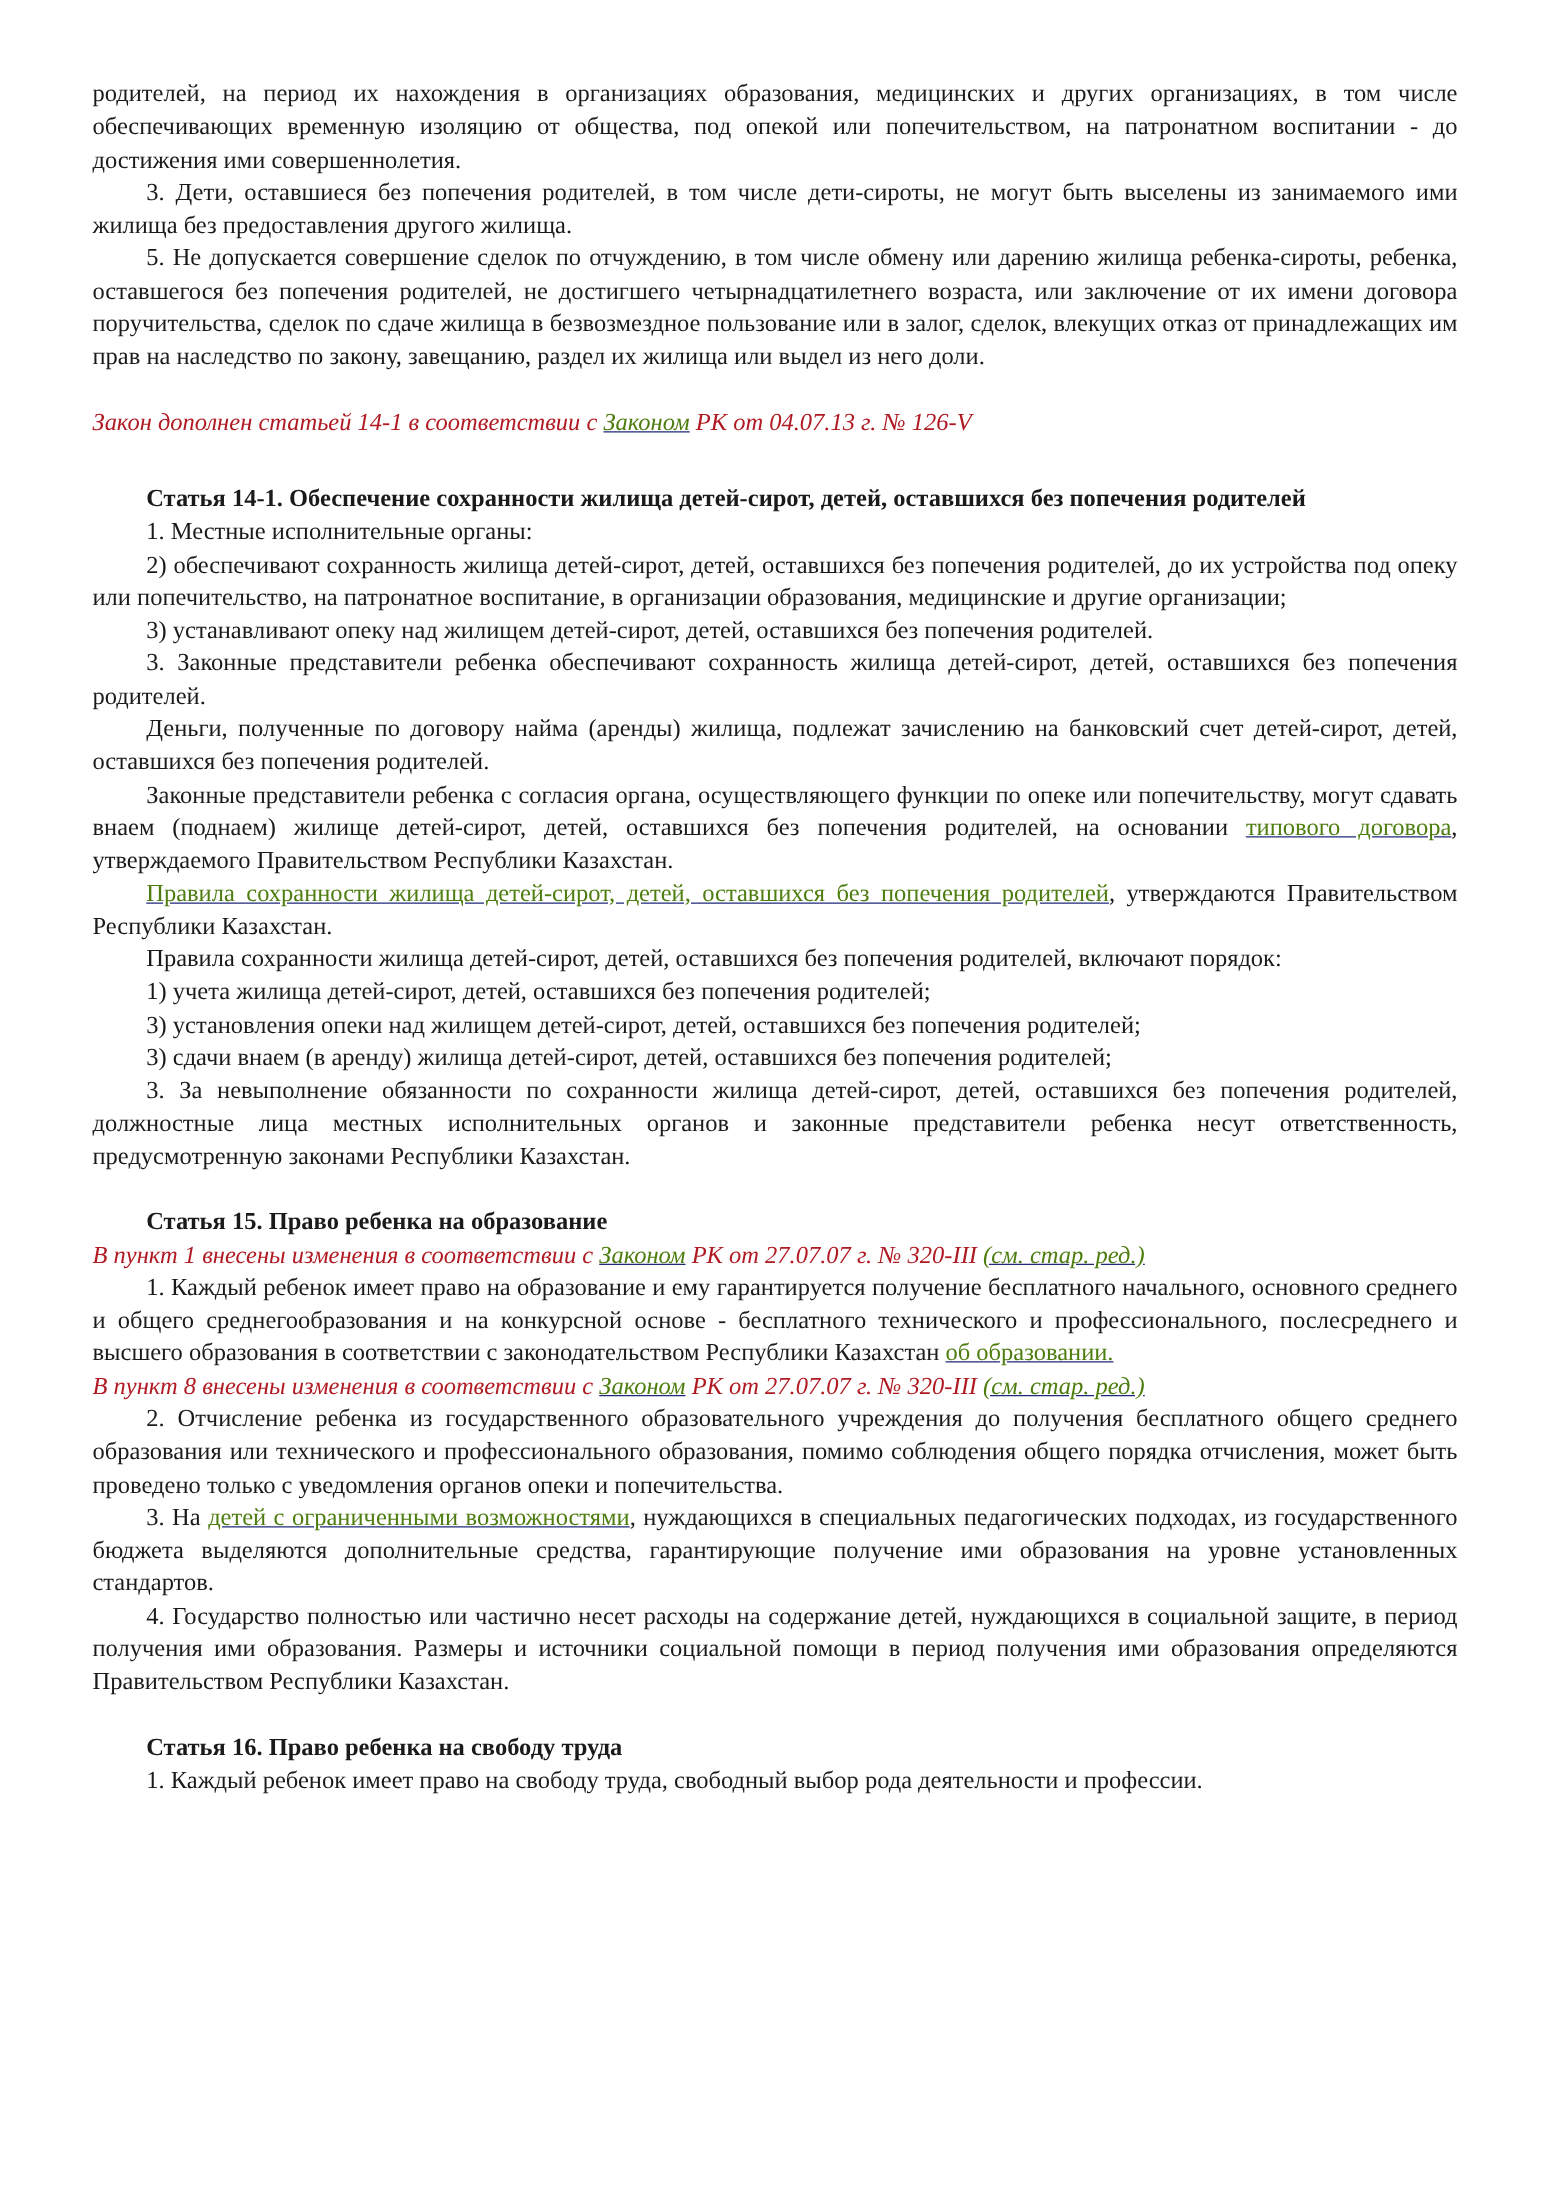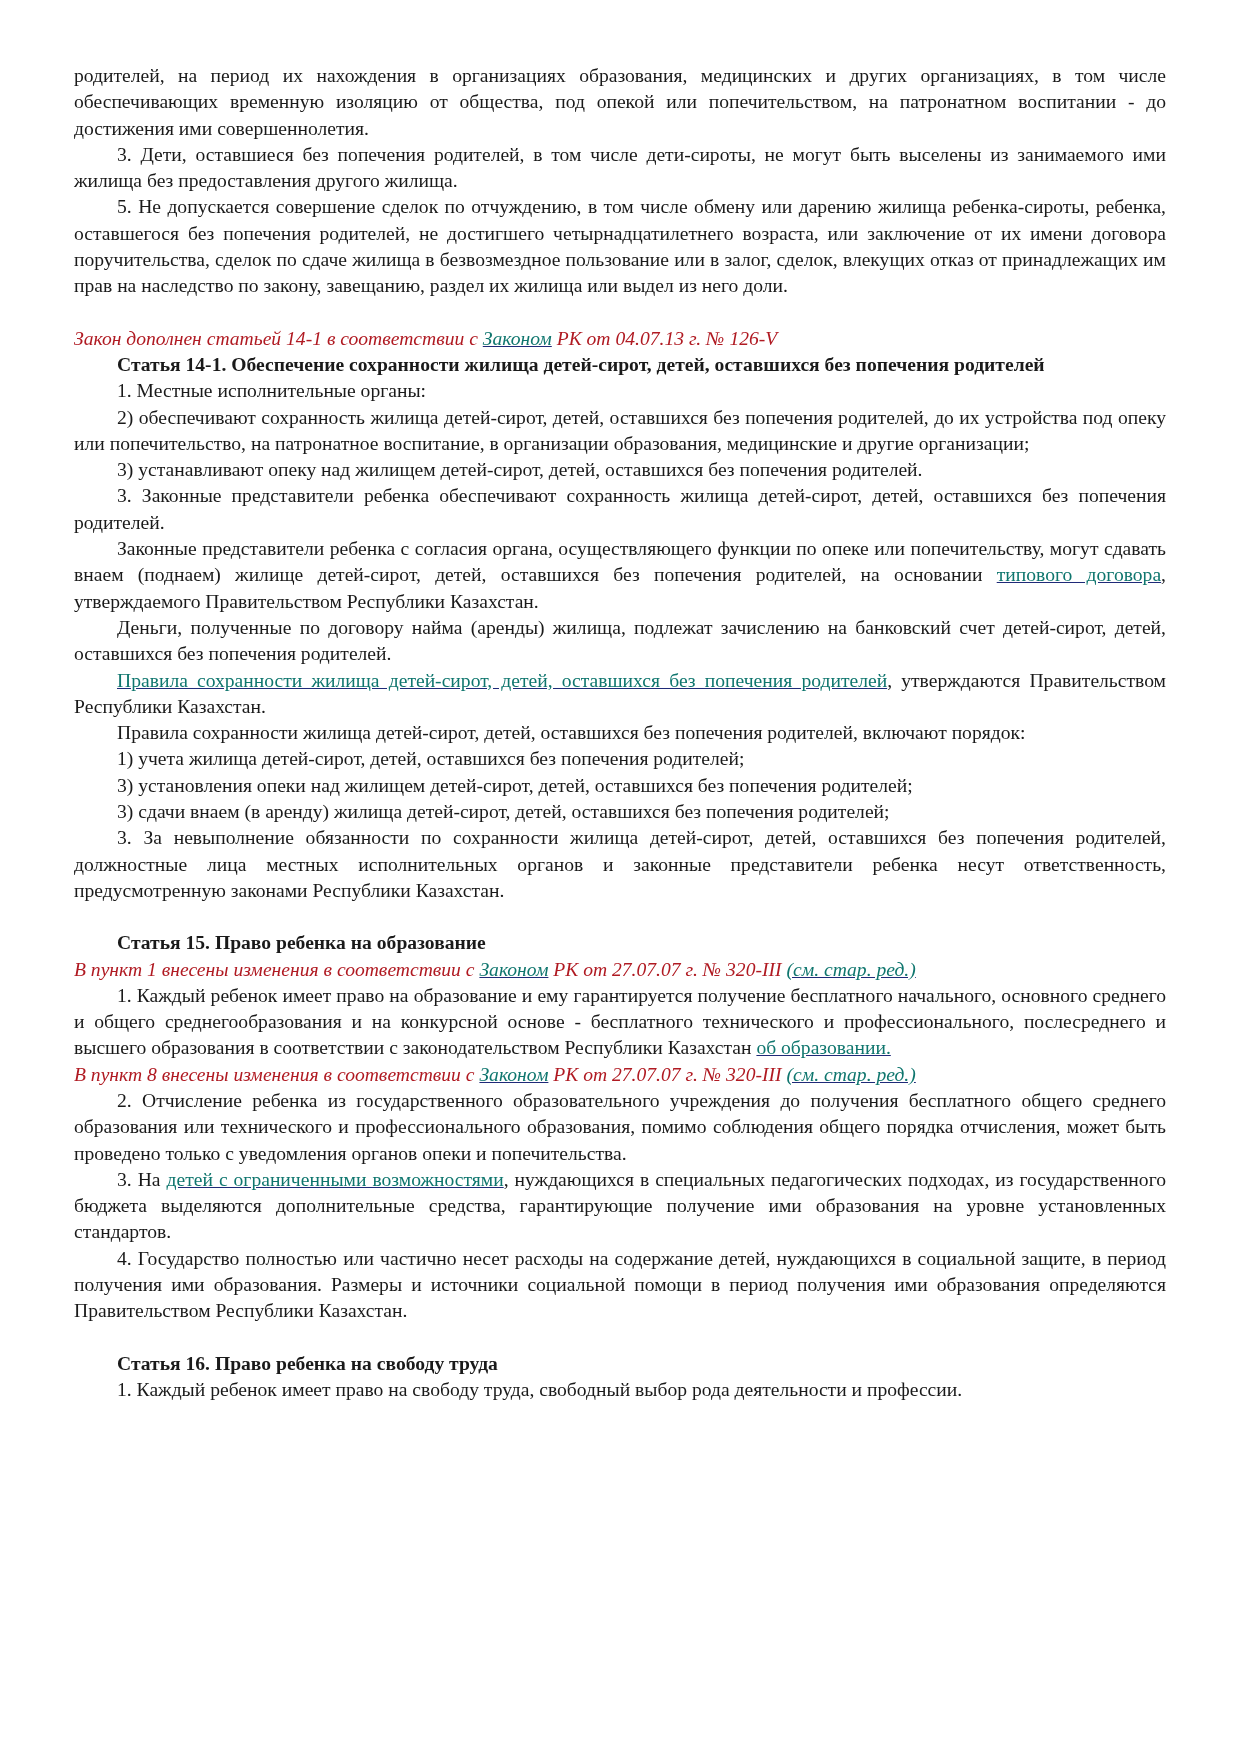--- a/index.html
+++ b/index.html
@@ -16,27 +16,27 @@
     text-align: justify;
   }
   .p { margin: 0; text-indent: 43px; }
   .p.noindent { text-indent: 0; }
   .note {
     margin: 0;
     color: #b01a22;
     font-style: italic;
     text-indent: 0;
   }
-  .link { color: #0f766e; text-decoration: underline; text-decoration-color: #1f2a78; }
+  .link { color: #4d7c0f; text-decoration: underline; text-decoration-color: #1f2a78; }
   .heading {
     margin: 0;
     font-weight: bold;
     padding-left: 43px;
   }
-  .heading.hanging { padding-left: 127px; text-indent: -84px; }
+  .heading.hanging { padding-left: 127px; text-indent: -84px; margin-top: 35px; }
   .gap { height: 26px; }
 </style>
 </head>
 <body>
 
 <div class="page">
 
   <p class="p noindent">родителей, на период их нахождения в организациях образования, медицинских и других организациях, в том числе обеспечивающих временную изоляцию от общества, под опекой или попечительством, на патронатном воспитании - до достижения ими совершеннолетия.</p>
   <p class="p">3. Дети, оставшиеся без попечения родителей, в том числе дети-сироты, не могут быть выселены из занимаемого ими жилища без предоставления другого жилища.</p>
   <p class="p">5. Не допускается совершение сделок по отчуждению, в том числе обмену или дарению жилища ребенка-сироты, ребенка, оставшегося без попечения родителей, не достигшего четырнадцатилетнего возраста, или заключение от их имени договора поручительства, сделок по сдаче жилища в безвозмездное пользование или в залог, сделок, влекущих отказ от принадлежащих им прав на наследство по закону, завещанию, раздел их жилища или выдел из него доли.</p>
@@ -45,23 +45,23 @@
 
   <p class="note"><span>Закон дополнен статьей 14-1 в соответствии с </span><a class="link">Законом</a><span> РК от 04.07.13 г. № 126-V</span></p>
 
   <p class="heading hanging">Статья 14-1. Обеспечение сохранности жилища детей-сирот, детей, оставшихся без попечения родителей</p>
 
   <p class="p">1. Местные исполнительные органы:</p>
   <p class="p">2) обеспечивают сохранность жилища детей-сирот, детей, оставшихся без попечения родителей, до их устройства под опеку или попечительство, на патронатное воспитание, в организации образования, медицинские и другие организации;</p>
   <p class="p">3) устанавливают опеку над жилищем детей-сирот, детей, оставшихся без попечения родителей.</p>
   <p class="p">3. Законные представители ребенка обеспечивают сохранность жилища детей-сирот, детей, оставшихся без попечения родителей.</p>
 
+  <p class="p">Деньги, полученные по договору найма (аренды) жилища, подлежат зачислению на банковский счет детей-сирот, детей, оставшихся без попечения родителей.</p>
+
   <p class="p"><span>Законные представители ребенка с согласия органа, осуществляющего функции по опеке или попечительству, могут сдавать внаем (поднаем) жилище детей-сирот, детей, оставшихся без попечения родителей, на основании </span><a class="link">типового договора</a><span>, утверждаемого Правительством Республики Казахстан.</span></p>
-
-  <p class="p">Деньги, полученные по договору найма (аренды) жилища, подлежат зачислению на банковский счет детей-сирот, детей, оставшихся без попечения родителей.</p>
 
   <p class="p"><a class="link">Правила сохранности жилища детей-сирот, детей, оставшихся без попечения родителей</a><span>, утверждаются Правительством Республики Казахстан.</span></p>
 
   <p class="p">Правила сохранности жилища детей-сирот, детей, оставшихся без попечения родителей, включают порядок:</p>
   <p class="p">1) учета жилища детей-сирот, детей, оставшихся без попечения родителей;</p>
   <p class="p">3) установления опеки над жилищем детей-сирот, детей, оставшихся без попечения родителей;</p>
   <p class="p">3) сдачи внаем (в аренду) жилища детей-сирот, детей, оставшихся без попечения родителей;</p>
   <p class="p">3. За невыполнение обязанности по сохранности жилища детей-сирот, детей, оставшихся без попечения родителей, должностные лица местных исполнительных органов и законные представители ребенка несут ответственность, предусмотренную законами Республики Казахстан.</p>
 
   <div class="gap"></div>

